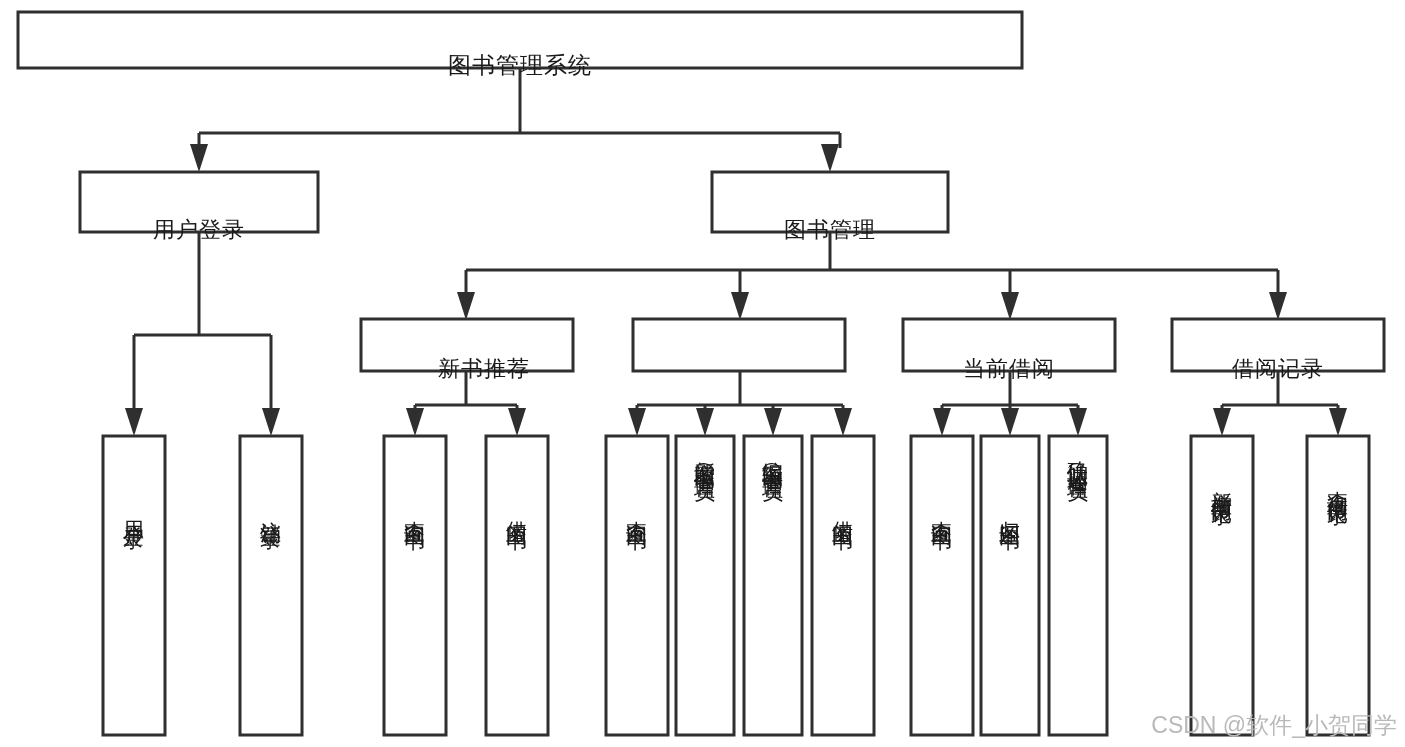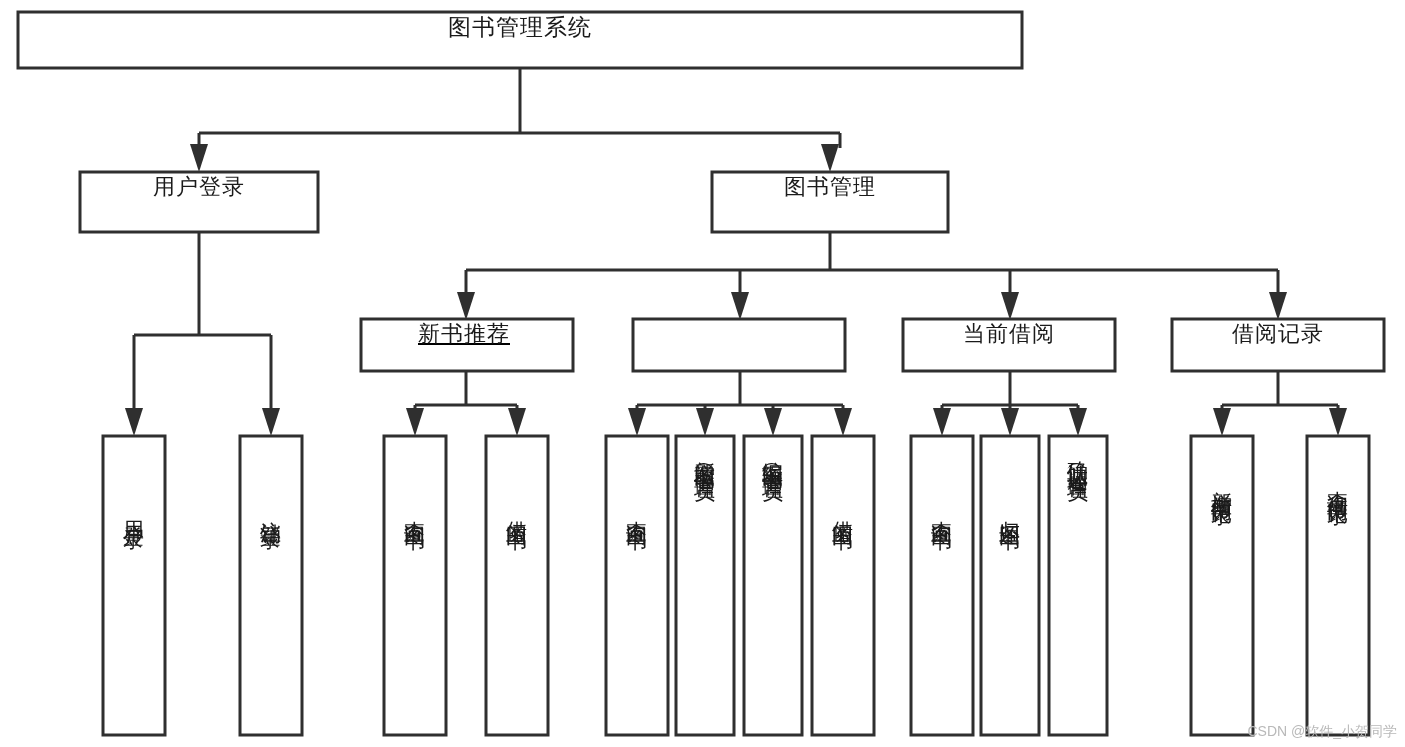--- a/index.html
+++ b/index.html
@@ -54,40 +54,41 @@
     font-family: "Liberation Sans", "DejaVu Sans", sans-serif;
     font-size: 21px;
     line-height: 1;
     color: #1a1a1a;
     letter-spacing: 3px;
     white-space: nowrap;
   }
   .hlabel-wrap {
     position: absolute;
     display: flex;
-    align-items: flex-start;
+    align-items: flex-end;
     justify-content: center;
     pointer-events: none;
+    margin-top: 13px;
   }
   .hlabel-text {
     font-family: "Liberation Sans", "DejaVu Sans", sans-serif;
     font-size: 22px;
     color: #1a1a1a;
     white-space: nowrap;
     letter-spacing: 1px;
   }
   .title-text {
     font-size: 23px;
   }
   #watermark {
     position: absolute;
     right: 8px;
     bottom: 6px;
     font-family: "Liberation Sans", "DejaVu Sans", sans-serif;
-    font-size: 14px;
+    font-size: 23px;
     color: #b9b9b9;
     white-space: nowrap;
     pointer-events: none;
   }
 </style>
 </head>
 <body>
 
 <div id="diagram-root">
 
@@ -203,21 +204,21 @@
   </div>
 
   <div class="hlabel-wrap" style="left:80px; top:172px; width:238px; height:60px;">
     <span class="hlabel-text">用户登录</span>
   </div>
 
   <div class="hlabel-wrap" style="left:712px; top:172px; width:236px; height:60px;border-radius:12px;">
     <span class="hlabel-text">图书管理</span>
   </div>
 
-  <div class="hlabel-wrap" style="left:358px; top:319px; width:212px; height:52px;text-decoration:underline;">
+  <div class="hlabel-wrap" style="left:378px; top:319px; width:212px; height:52px;">
     <span class="hlabel-text">新书推荐</span>
   </div>
 
 
   <div class="hlabel-wrap" style="left:1172px; top:319px; width:212px; height:52px;">
     <span class="hlabel-text">借阅记录</span>
   </div>
 
   <div class="hlabel-wrap" style="left:903px; top:319px; width:212px; height:52px;">
     <span class="hlabel-text">当前借阅</span>

